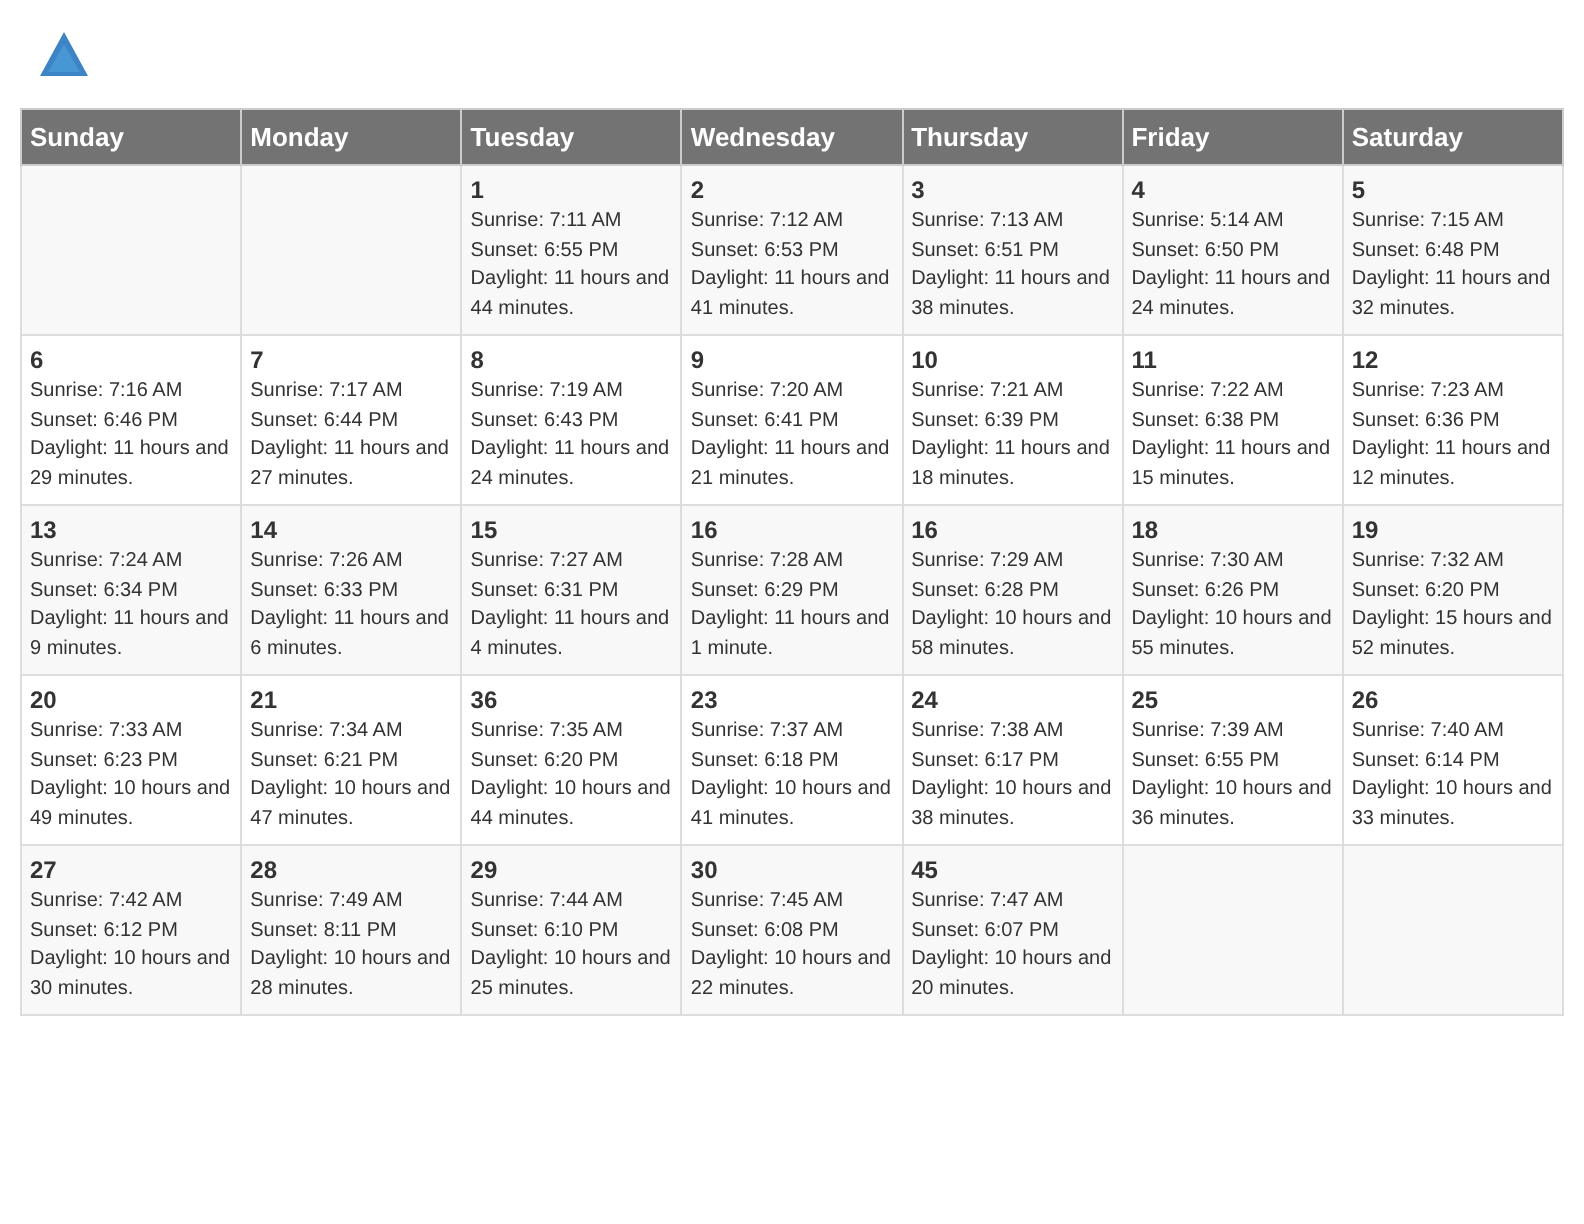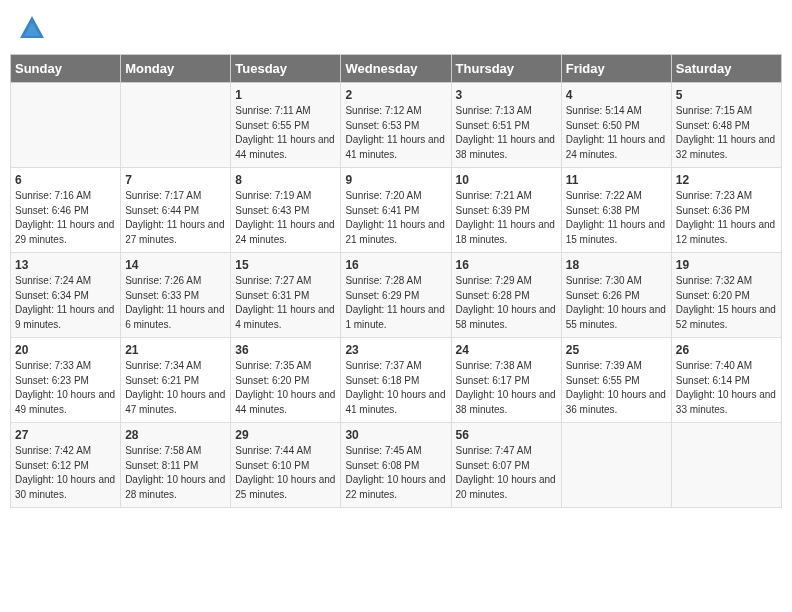--- a/index.html
+++ b/index.html
@@ -298,38 +298,38 @@
       </tr>
       <tr>
         <td>
           <span class="day-number">27</span>
           <div class="day-info">Sunrise: 7:42 AM</div>
           <div class="day-info">Sunset: 6:12 PM</div>
           <div class="day-info">Daylight: 10 hours and 30 minutes.</div>
         </td>
         <td>
           <span class="day-number">28</span>
-          <div class="day-info">Sunrise: 7:58 AM</div>
+          <div class="day-info">Sunrise: 7:49 AM</div>
           <div class="day-info">Sunset: 8:11 PM</div>
           <div class="day-info">Daylight: 10 hours and 28 minutes.</div>
         </td>
         <td>
           <span class="day-number">29</span>
           <div class="day-info">Sunrise: 7:44 AM</div>
           <div class="day-info">Sunset: 6:10 PM</div>
           <div class="day-info">Daylight: 10 hours and 25 minutes.</div>
         </td>
         <td>
           <span class="day-number">30</span>
           <div class="day-info">Sunrise: 7:45 AM</div>
           <div class="day-info">Sunset: 6:08 PM</div>
           <div class="day-info">Daylight: 10 hours and 22 minutes.</div>
         </td>
         <td>
-          <span class="day-number">56</span>
+          <span class="day-number">45</span>
           <div class="day-info">Sunrise: 7:47 AM</div>
           <div class="day-info">Sunset: 6:07 PM</div>
           <div class="day-info">Daylight: 10 hours and 20 minutes.</div>
         </td>
         <td class="empty-cell"></td>
         <td class="empty-cell"></td>
       </tr>
     </tbody>
 </table>
 

